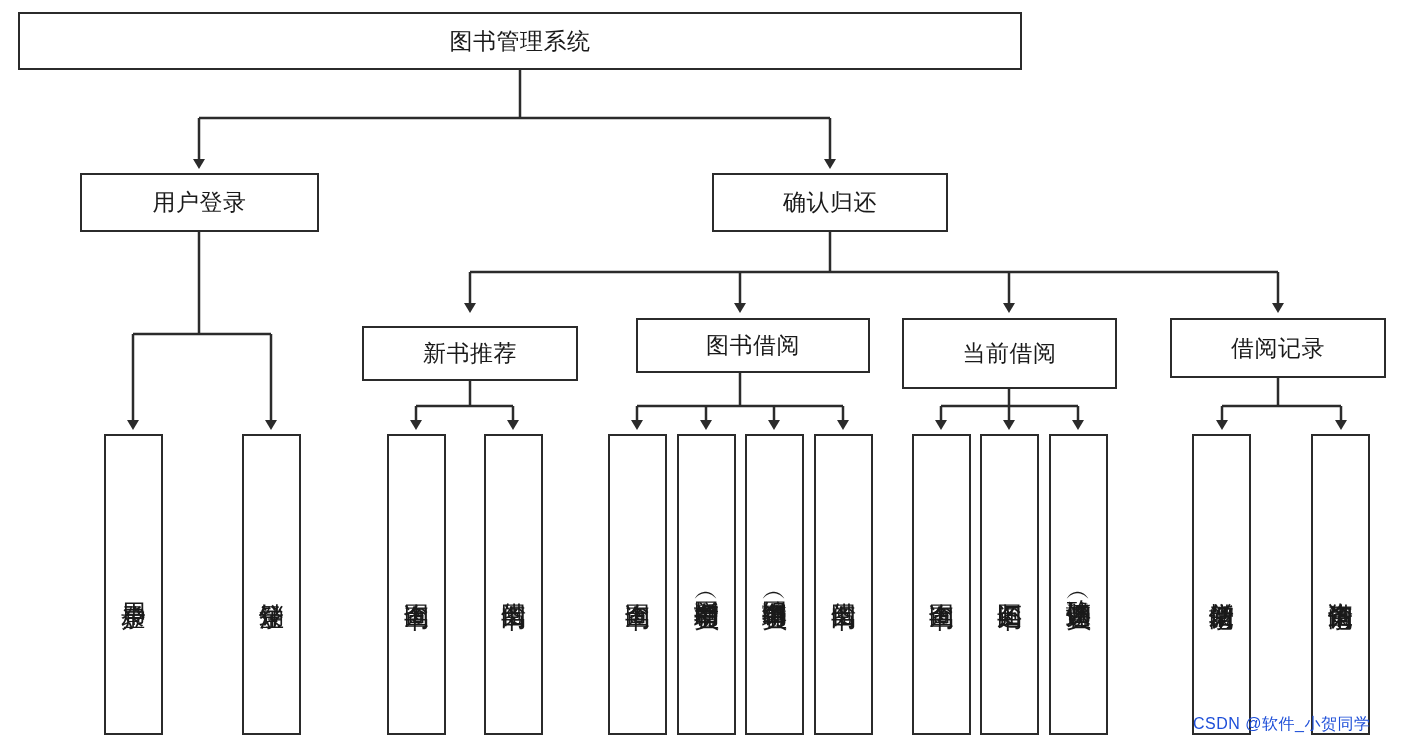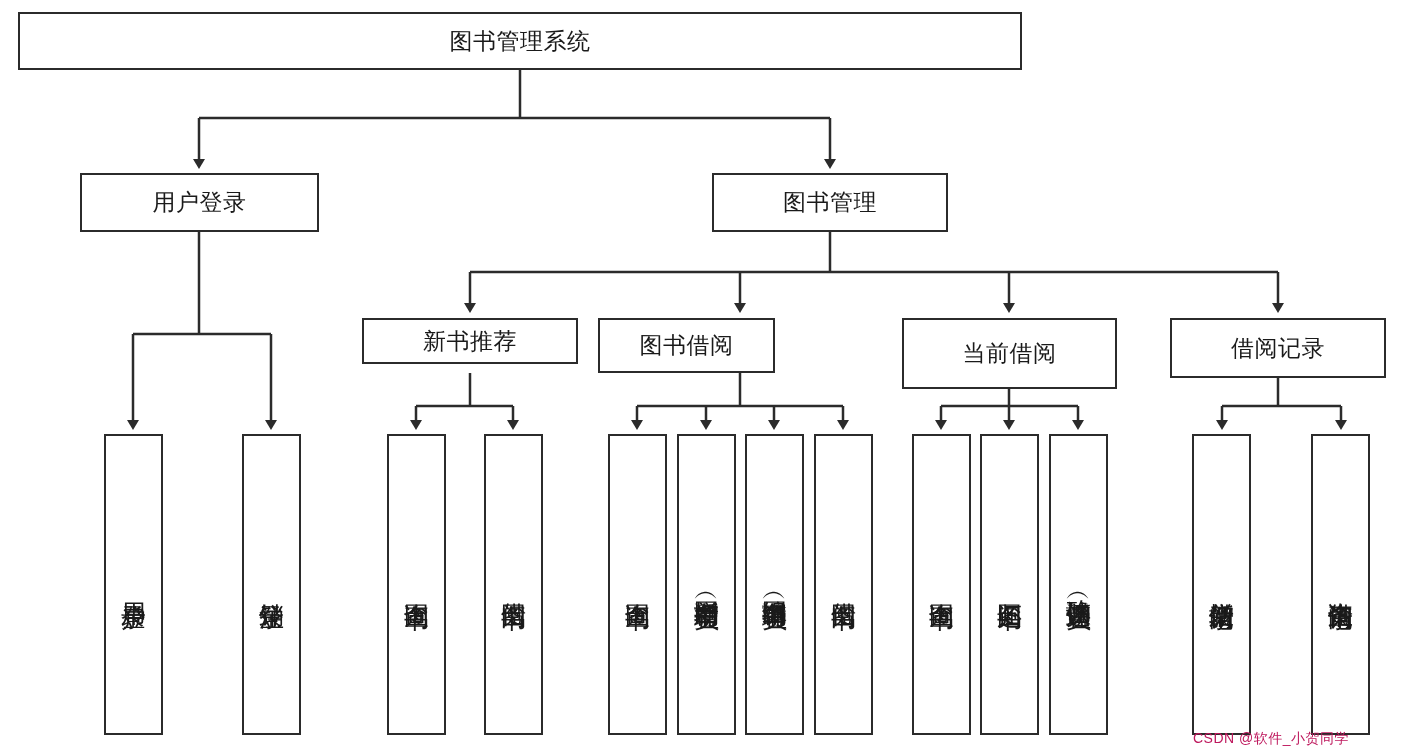--- a/index.html
+++ b/index.html
@@ -51,25 +51,24 @@
   .node.vert .label {
     writing-mode: vertical-rl;
     text-orientation: upright;
     font-size: 25px;
     line-height: 1.0;
     letter-spacing: 1px;
     max-height: 270px;
   }
   .watermark {
     position: absolute;
-    font-size: 14px;
-    color: #be185d;
+    font-size: 16px;
+    color: #1d4ed8;
     white-space: nowrap;
     letter-spacing: 0.5px;
-    margin-top: 16px;
   }
 </style>
 </head>
 <body>
 
 <div id="canvas">
 
   <svg class="edges" viewBox="0 0 1405 747" xmlns="http://www.w3.org/2000/svg">
     <defs>
       <marker id="arrow" markerWidth="10" markerHeight="12" refX="1" refY="6" orient="auto" markerUnits="userSpaceOnUse">
@@ -121,27 +120,27 @@
   </svg>
 
   <div class="node horiz" style="left:18px; top:12px; width:1004px; height:58px;">
     <span class="label">图书管理系统</span>
   </div>
 
   <div class="node horiz" style="left:80px; top:173px; width:239px; height:59px;">
     <span class="label">用户登录</span>
   </div>
   <div class="node horiz" style="left:712px; top:173px; width:236px; height:59px;">
-    <span class="label">图书管理</span>
+    <span class="label">确认归还</span>
   </div>
 
-  <div class="node horiz" style="left:362px; top:318px; width:216px; height:46px;">
+  <div class="node horiz" style="left:362px; top:326px; width:216px; height:55px;">
     <span class="label">新书推荐</span>
   </div>
-  <div class="node horiz" style="left:598px; top:318px; width:177px; height:55px;">
+  <div class="node horiz" style="left:636px; top:318px; width:234px; height:55px;">
     <span class="label">图书借阅</span>
   </div>
   <div class="node horiz" style="left:902px; top:318px; width:215px; height:71px;">
     <span class="label">当前借阅</span>
   </div>
   <div class="node horiz" style="left:1170px; top:318px; width:216px; height:60px;">
     <span class="label">借阅记录</span>
   </div>
 
   <div class="node vert" style="left:104px; top:434px; width:59px; height:301px;">

